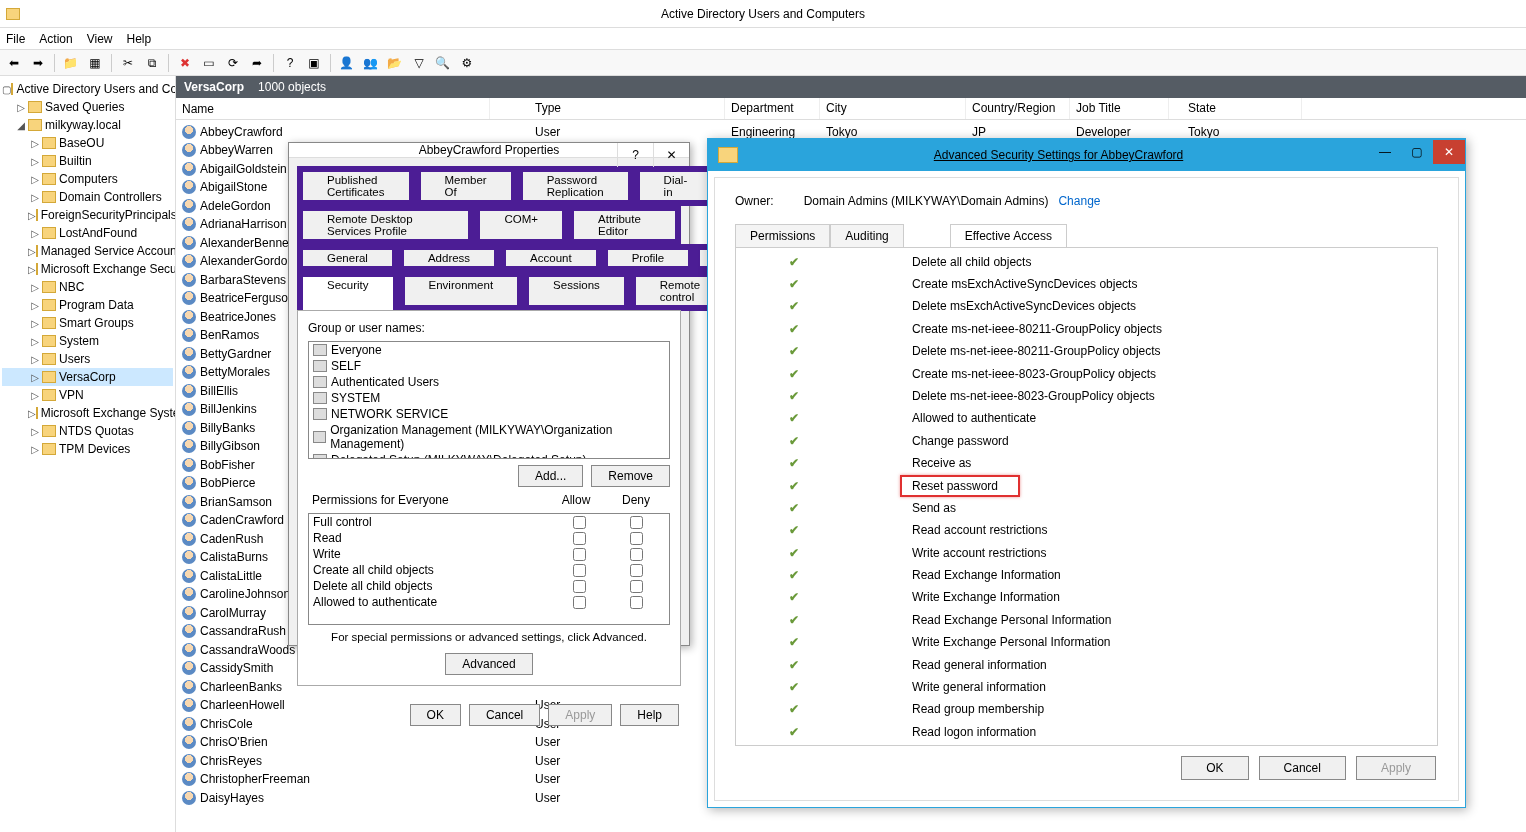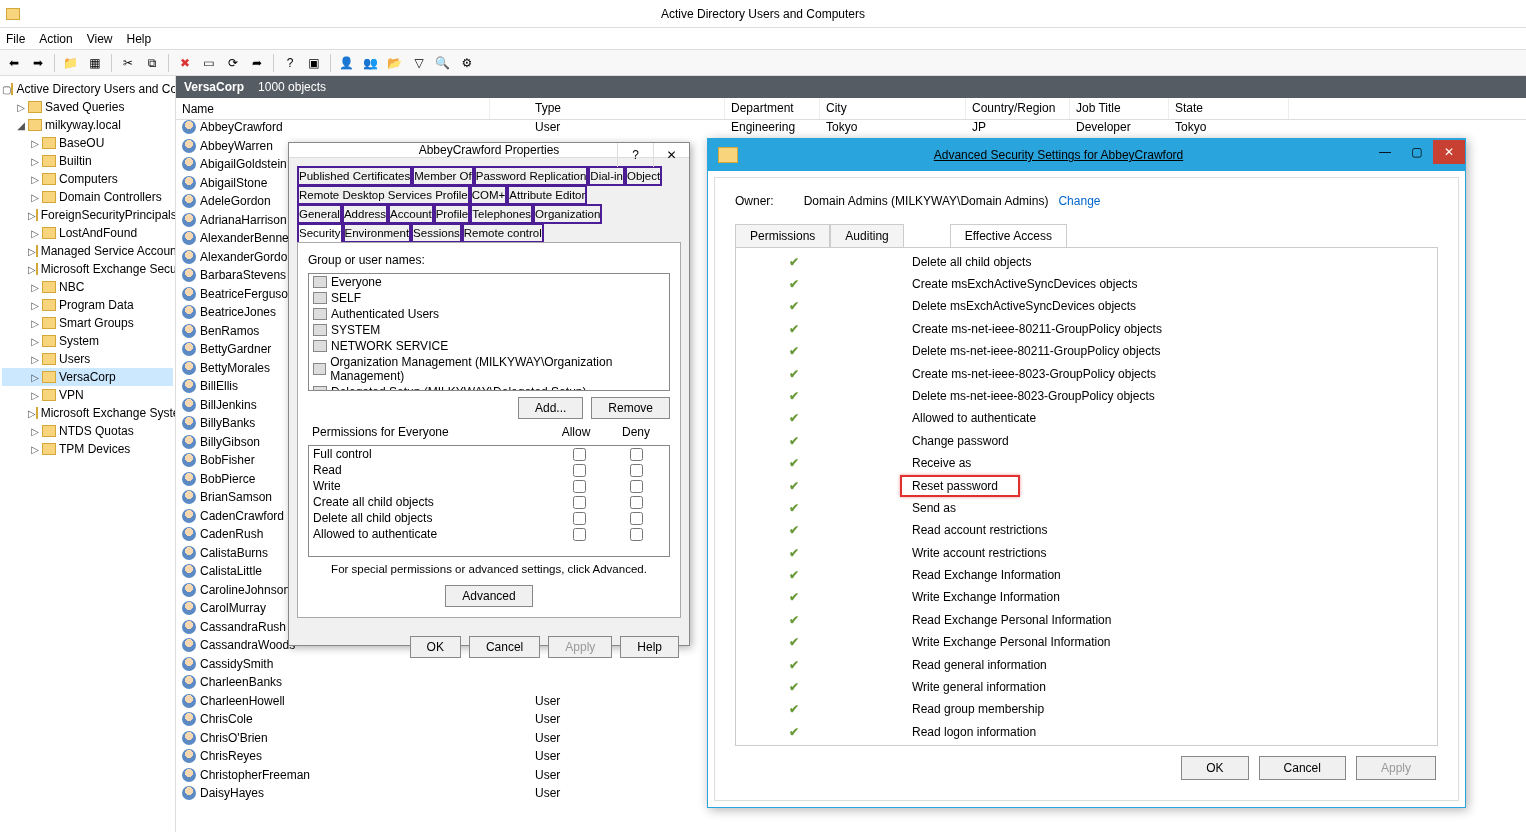--- a/index.html
+++ b/index.html
@@ -22,39 +22,39 @@
   .tree-row.selected { background:#cce8ff; }
   .tw { width:14px; text-align:center; color:#555; font-size:10px;}
   .folder-i { width:14px; height:12px; background:#f8d47c; border:1px solid #d4a838; margin-right:3px; display:inline-block;}
   .tree-label { font-size:12px; }
 
   .content-panel { flex:1; display:flex; flex-direction:column;}
   .path-bar { height:22px; background:#555c64; color:#fff; display:flex; align-items:center; padding:0 8px; gap:14px;}
   .list-header { display:flex; height:22px; border-bottom:1px solid #ddd; background:#fff;}
   .list-header > div { padding:3px 6px; border-right:1px solid #eee; font-size:12px;}
   .list-body { flex:1; overflow:hidden;}
-  .list-row { display:flex; height:18.5px; align-items:flex-start;}
+  .list-row { display:flex; height:18.5px; align-items:flex-end;}
   .list-row > div { padding:0 6px; white-space:nowrap; overflow:hidden;}
   .col-name { width: 314px; display:flex; align-items:center; gap:4px;}
   .col-type { width: 196px; margin-left: 39px; }
   .col-dept { width: 95px; }
   .col-city { width: 146px; }
   .col-country { width: 104px; }
   .col-job { width: 99px; }
-  .col-state { width: 120px; }
+  .col-state { width: 120px; margin-left: 13px; }
   .user-i { width:14px; height:14px; border-radius:50%; background: radial-gradient(circle at 50% 35%, #f8d8b0 35%, #5b8ac4 36%); display:inline-block; flex-shrink:0;}
 
   
   .dlg-props { position:absolute; left:288px; top:142px; width:402px; height:504px; background:#f0f0f0; border:1px solid #888; box-shadow:2px 2px 8px rgba(0,0,0,0.3); display:flex; flex-direction:column;}
   .dlg-titlebar { height:32px; background:#fff; display:flex; align-items:center; justify-content:center; position:relative; border-bottom:1px solid #ddd;}
   .dlg-titlebar .ctrls { position:absolute; right:0; top:0; display:flex;}
   .dlg-titlebar .ctrls div { width:36px; height:24px; display:flex; align-items:center; justify-content:center; border-left:1px solid #ddd; cursor:default;}
   .tab-rows { padding: 8px 8px 0 8px;}
   .tab-row { display:flex;}
-  .tab { border:2px solid #4c1d95; padding:2px 0; background:#f0f0f0; font-size:11.5px; cursor:default; margin-bottom:-1px;}
+  .tab { border:6px solid #4c1d95; padding:2px 24px; background:#f0f0f0; font-size:11.5px; cursor:default; margin-bottom:-1px;}
   .tab.active { background:#fff; border-bottom:1px solid #fff;}
   .tab-content { margin:0 8px 8px 8px; background:#fff; border:1px solid #aaa; flex:1; padding:10px; display:flex; flex-direction:column; gap:6px;}
   .group-list { border:1px solid #888; height:118px; overflow-y:scroll; background:#fff;}
   .group-list div { padding:1px 4px; display:flex; align-items:center; gap:4px;}
   .grp-i { width:14px; height:12px; display:inline-block; background:#ddd; border:1px solid #888;}
   .btn { border:1px solid #888; background:#f0f0f0; padding:3px 16px; cursor:default; font-size:12px;}
   .btn.disabled { color:#999;}
   .perm-header { display:flex; padding:0 4px;}
   .perm-list { border:1px solid #888; height:112px; overflow-y:scroll; background:#fff;}
   .perm-list .prow { display:flex; align-items:center; padding:1px 4px;}

